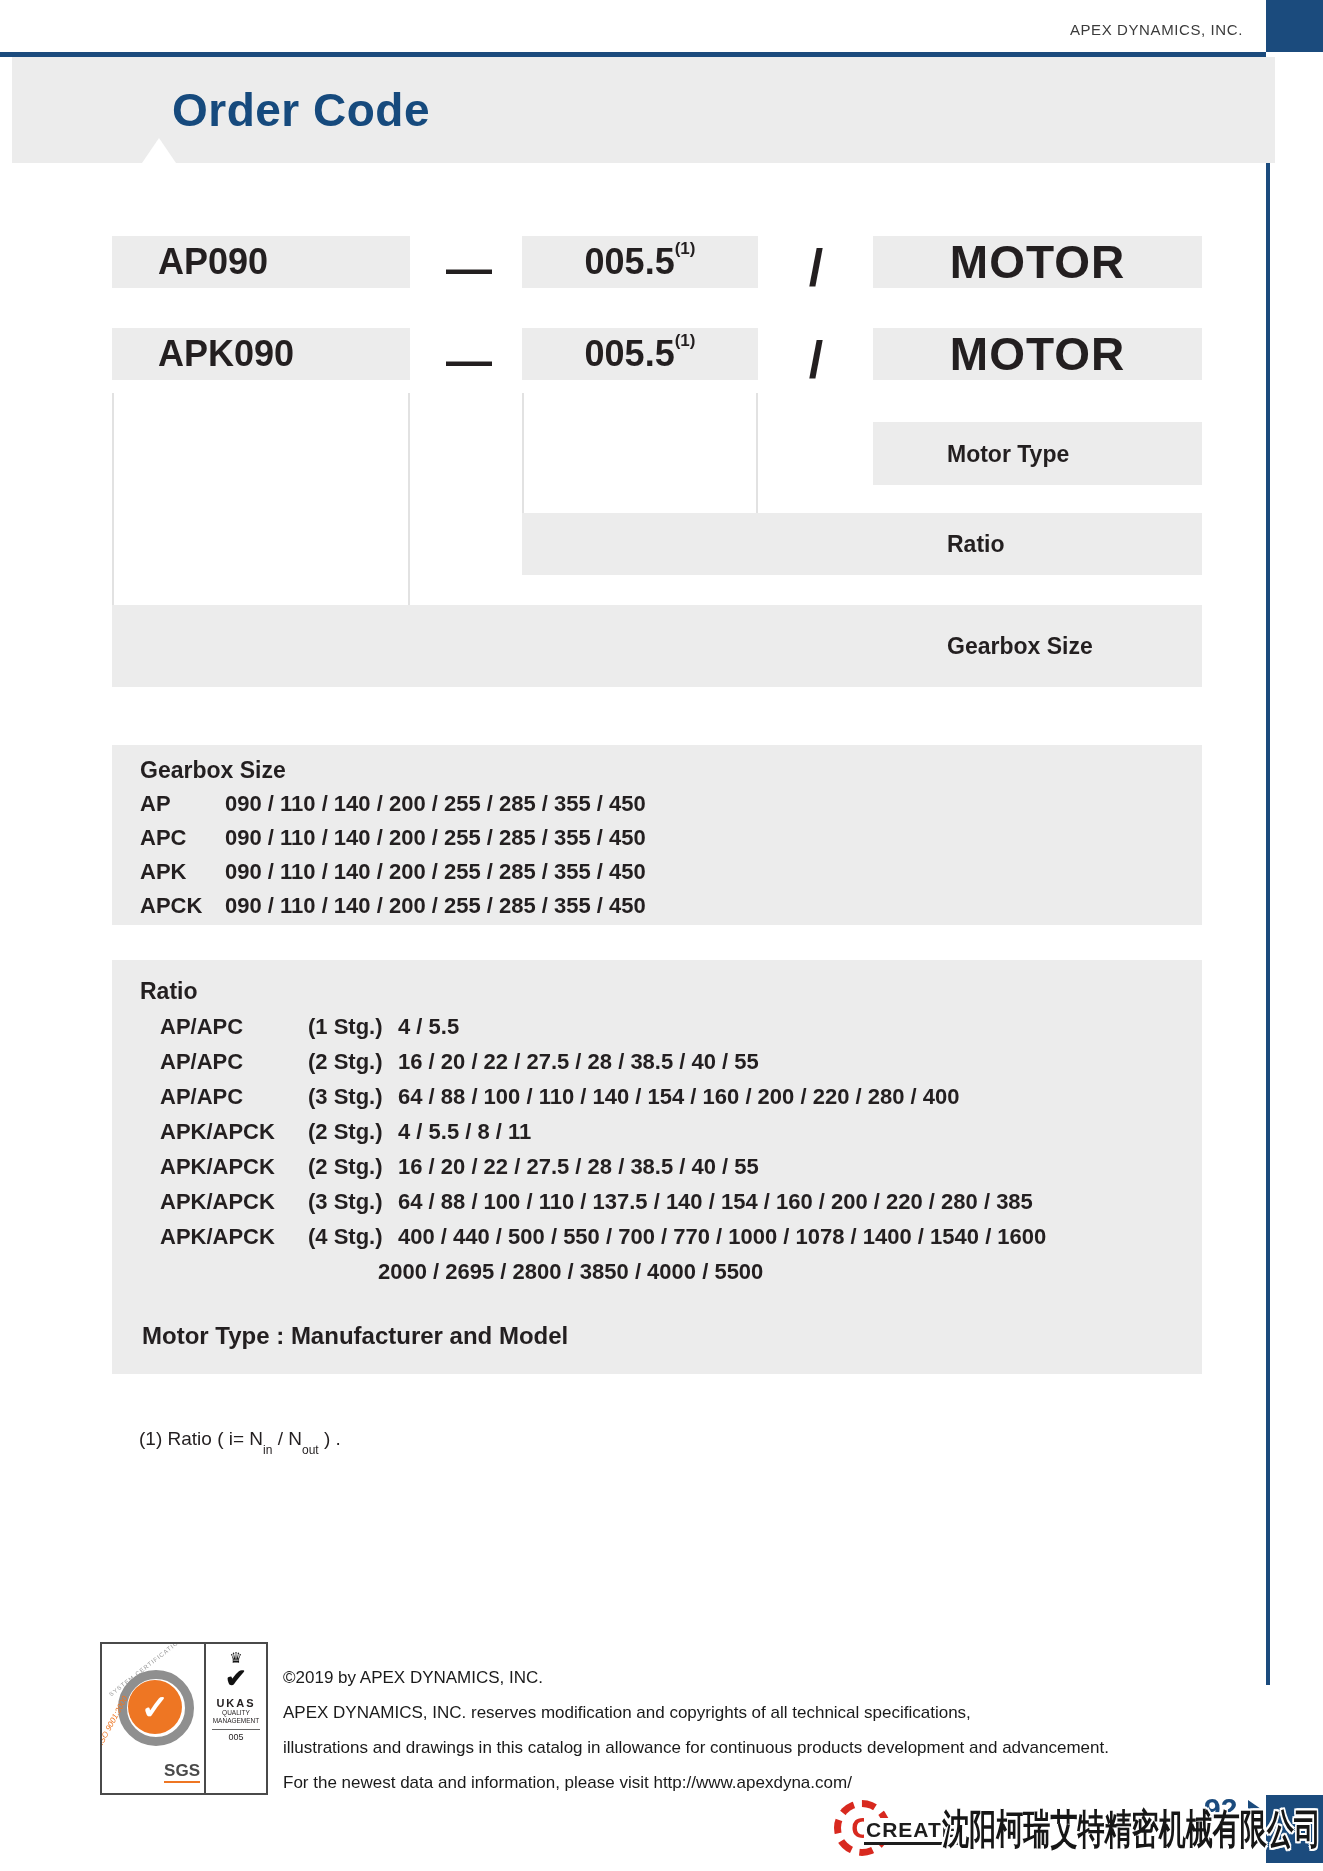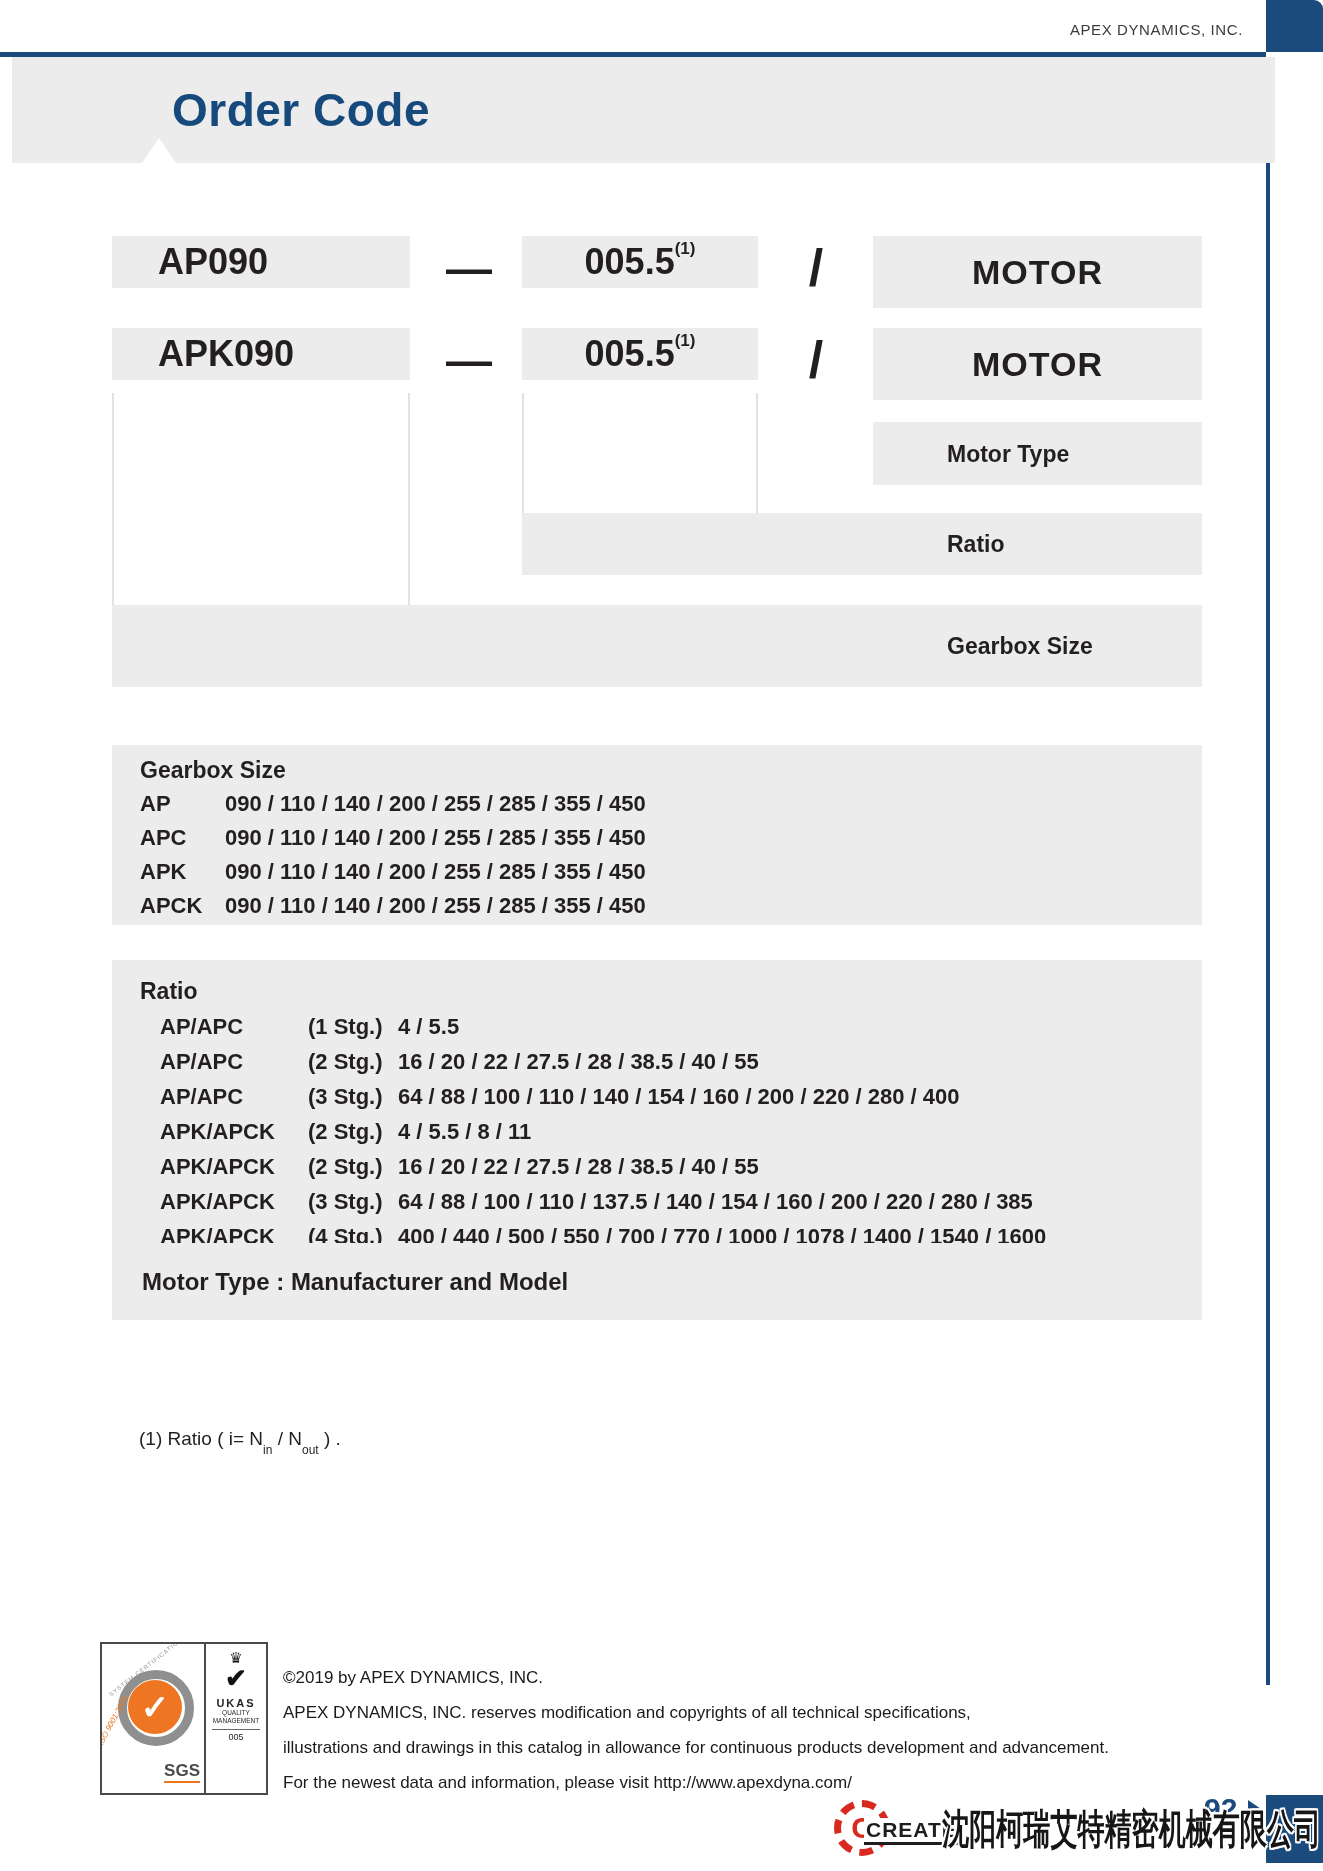--- a/index.html
+++ b/index.html
@@ -1,33 +1,33 @@
 <!DOCTYPE html>
 <html><head>
 <meta charset="utf-8">
 <style>
   html,body{margin:0;padding:0;background:#fff;}
   #page{position:relative;width:1323px;height:1871px;background:#fff;overflow:hidden;
-        font-family:"Liberation Sans",sans-serif;color:#231f20;border-radius:9px;}
+        font-family:"Liberation Sans",sans-serif;color:#231f20;}
 
   
   .brand{position:absolute;top:21px;right:80px;font-size:15px;letter-spacing:.6px;color:#3b3b3b;}
   .top-rule{position:absolute;left:0;top:52px;width:1266px;height:5px;background:#1b4b7d;}
   .corner-square{position:absolute;left:1266px;top:0;width:57px;height:52px;background:#1b4b7d;}
   .side-line{position:absolute;left:1266px;top:57px;width:4px;height:1628px;background:#1b4b7d;}
   .banner{position:absolute;left:12px;top:57px;width:1263px;height:106px;background:#ececec;}
   .banner-title{position:absolute;left:160px;top:26px;font-size:46px;font-weight:700;color:#164a7d;letter-spacing:.5px;}
   .banner-notch{position:absolute;left:130px;bottom:0;width:0;height:0;
                 border-left:17px solid transparent;border-right:17px solid transparent;border-bottom:25px solid #fff;}
 
   
   .cell{position:absolute;background:#ececec;display:flex;align-items:center;font-weight:700;color:#231f20;}
   .gb-cell{left:112px;width:298px;height:52px;padding-left:46px;box-sizing:border-box;font-size:36px;}
   .rt-cell{left:522px;width:236px;height:52px;justify-content:center;font-size:36px;text-align:right;}
-  .mt-cell{left:873px;width:329px;height:72px;justify-content:center;font-size:34px;letter-spacing:1px;}
+  .mt-cell{left:873px;width:329px;height:52px;justify-content:center;font-size:46px;letter-spacing:1px;}
   .row1{top:236px;} .row2{top:328px;}
   .sup{font-size:17px;position:relative;top:-13px;font-weight:700;}
   .dash{position:absolute;left:446px;width:46px;text-align:center;font-size:46px;font-weight:900;line-height:64px;}
   .slash{position:absolute;left:794px;width:44px;text-align:center;font-size:52px;font-weight:700;line-height:64px;}
   .ext{position:absolute;background:#fff;border-left:2px solid #e2e2e2;border-right:2px solid #e2e2e2;box-sizing:border-box;}
   .ext-a{left:112px;top:393px;width:298px;height:212px;}
   .ext-b{left:522px;top:393px;width:236px;height:120px;}
   .label-box{position:absolute;background:#ececec;font-weight:700;font-size:23px;color:#231f20;}
   .label-inner{position:absolute;top:50%;transform:translateY(-50%);}
   .lb-motor{left:873px;top:422px;width:329px;height:63px;}
@@ -43,21 +43,21 @@
   .sec-gearbox{top:745px;height:180px;padding:8px 0 0 28px;font-size:22px;}
   .sec-gearbox .h{font-size:23px;line-height:34px;}
   .sec-gearbox .line{line-height:34px;}
   .sec-gearbox .pfx{display:inline-block;width:85px;}
   .sec-ratio{top:960px;height:350px;padding:14px 0 0 28px;font-size:22px;}
   .sec-ratio .h{font-size:23px;line-height:35px;}
   .sec-ratio .line{line-height:35px;white-space:nowrap;margin-left:20px;}
   .sec-ratio .pfx{display:inline-block;width:148px;}
   .sec-ratio .stg{display:inline-block;width:90px;}
   .sec-ratio .wrap2{margin-left:238px;}
-  .sec-motorbar{top:1243px;height:77px;font-size:24px;display:flex;align-items:center;padding-left:30px;}
+  .sec-motorbar{top:1297px;height:77px;font-size:24px;display:flex;align-items:center;padding-left:30px;}
 
   
   .footnote{position:absolute;left:139px;top:1428px;font-size:19px;color:#231f20;}
   .footnote sub{font-size:12px;position:relative;top:4px;}
 
   
   .logos{position:absolute;left:100px;top:1642px;width:168px;height:153px;border:2px solid #4a4a4a;
          display:flex;background:#fff;box-sizing:border-box;}
   .iso-cell{position:relative;width:104px;border-right:2px solid #4a4a4a;box-sizing:border-box;overflow:hidden;}
   .iso-ring{position:absolute;left:16px;top:26px;width:58px;height:58px;border:9px solid #8f8f8f;border-radius:50%;}

